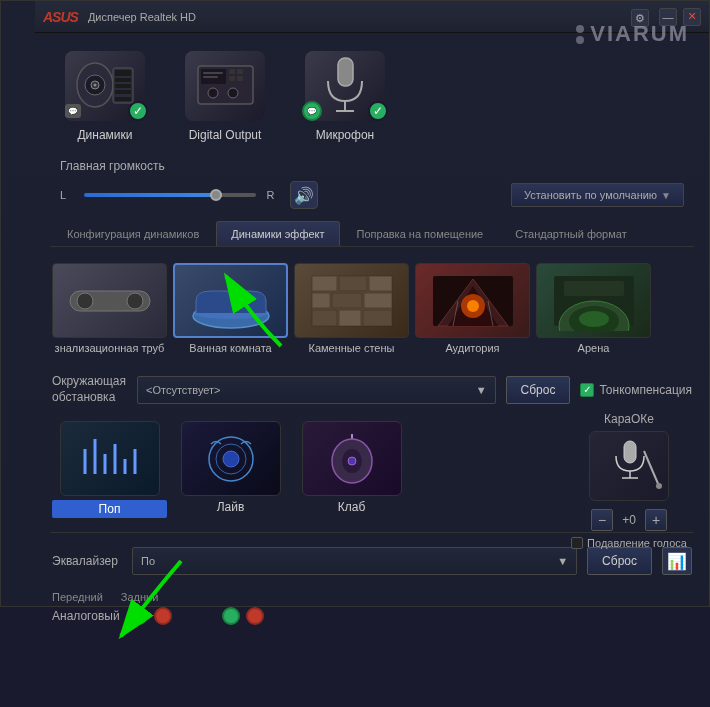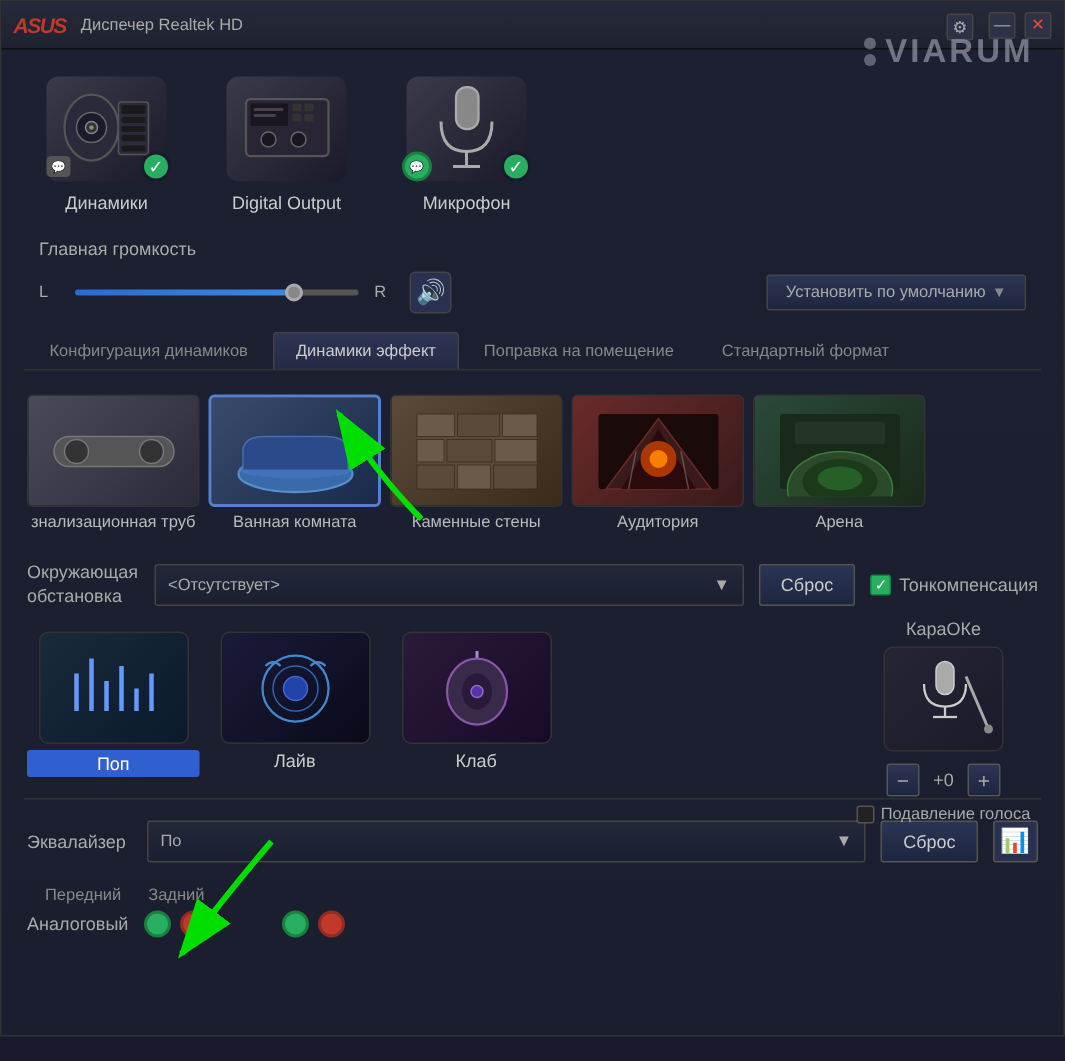--- a/index.html
+++ b/index.html
@@ -8,26 +8,27 @@
       height: 707px;
       background: #1a1a2e;
       font-family: 'Segoe UI', Tahoma, Arial, sans-serif;
       overflow: hidden;
       position: relative;
     }
 
     
     .window {
       width: 710px;
-      height: 691px;
+      height: 607px;
       background: linear-gradient(180deg, #1c2030 0%, #1a1e2e 100%);
       border: 1px solid #333;
       display: flex;
       flex-direction: column;
       position: relative;
+      padding-left: 34px;
     }
 
     
     .titlebar {
       height: 32px;
       background: linear-gradient(180deg, #252a3a 0%, #1e2230 100%);
       display: flex;
       align-items: center;
       padding: 0 8px;
       border-bottom: 1px solid #111;
@@ -554,21 +555,20 @@
       align-items: center;
       gap: 20px;
       padding: 4px 2px;
     }
 
     .front-back-label {
       display: flex;
       gap: 18px;
       font-size: 11px;
       color: #888;
-      margin-left: 12px;
     }
 
     .analog-row {
       display: flex;
       align-items: center;
       gap: 10px;
     }
 
     .analog-label {
       color: #aaa;

